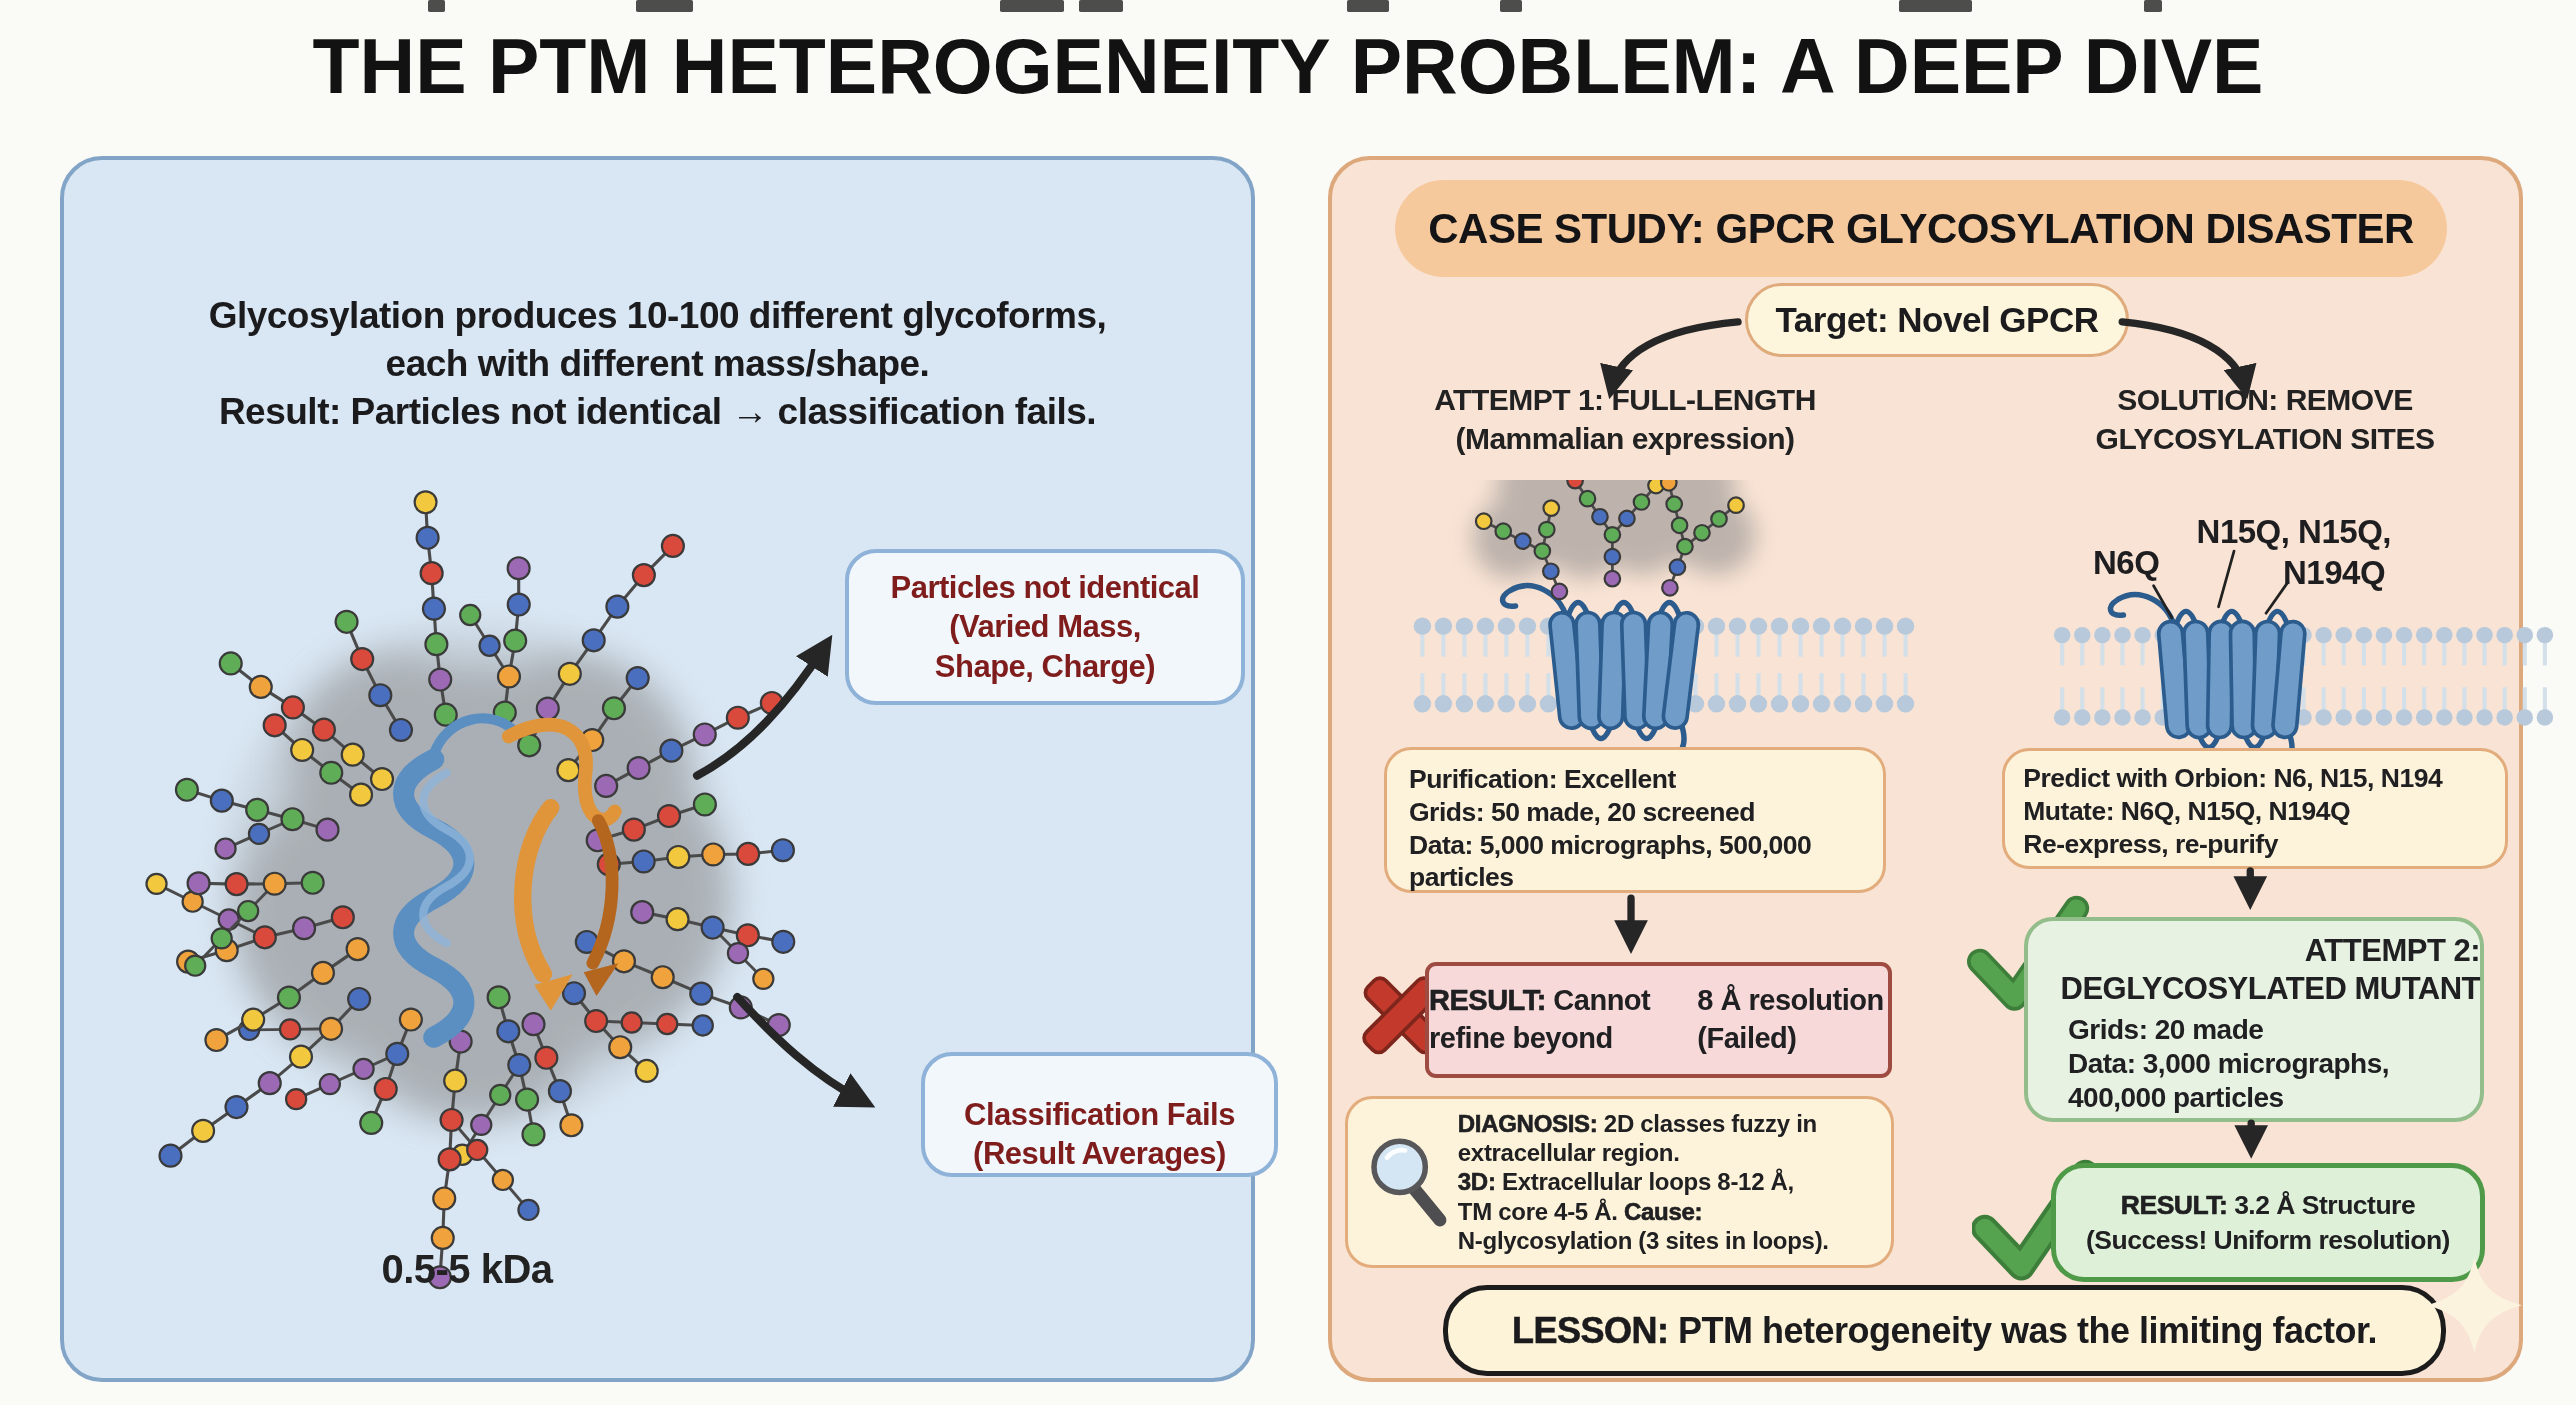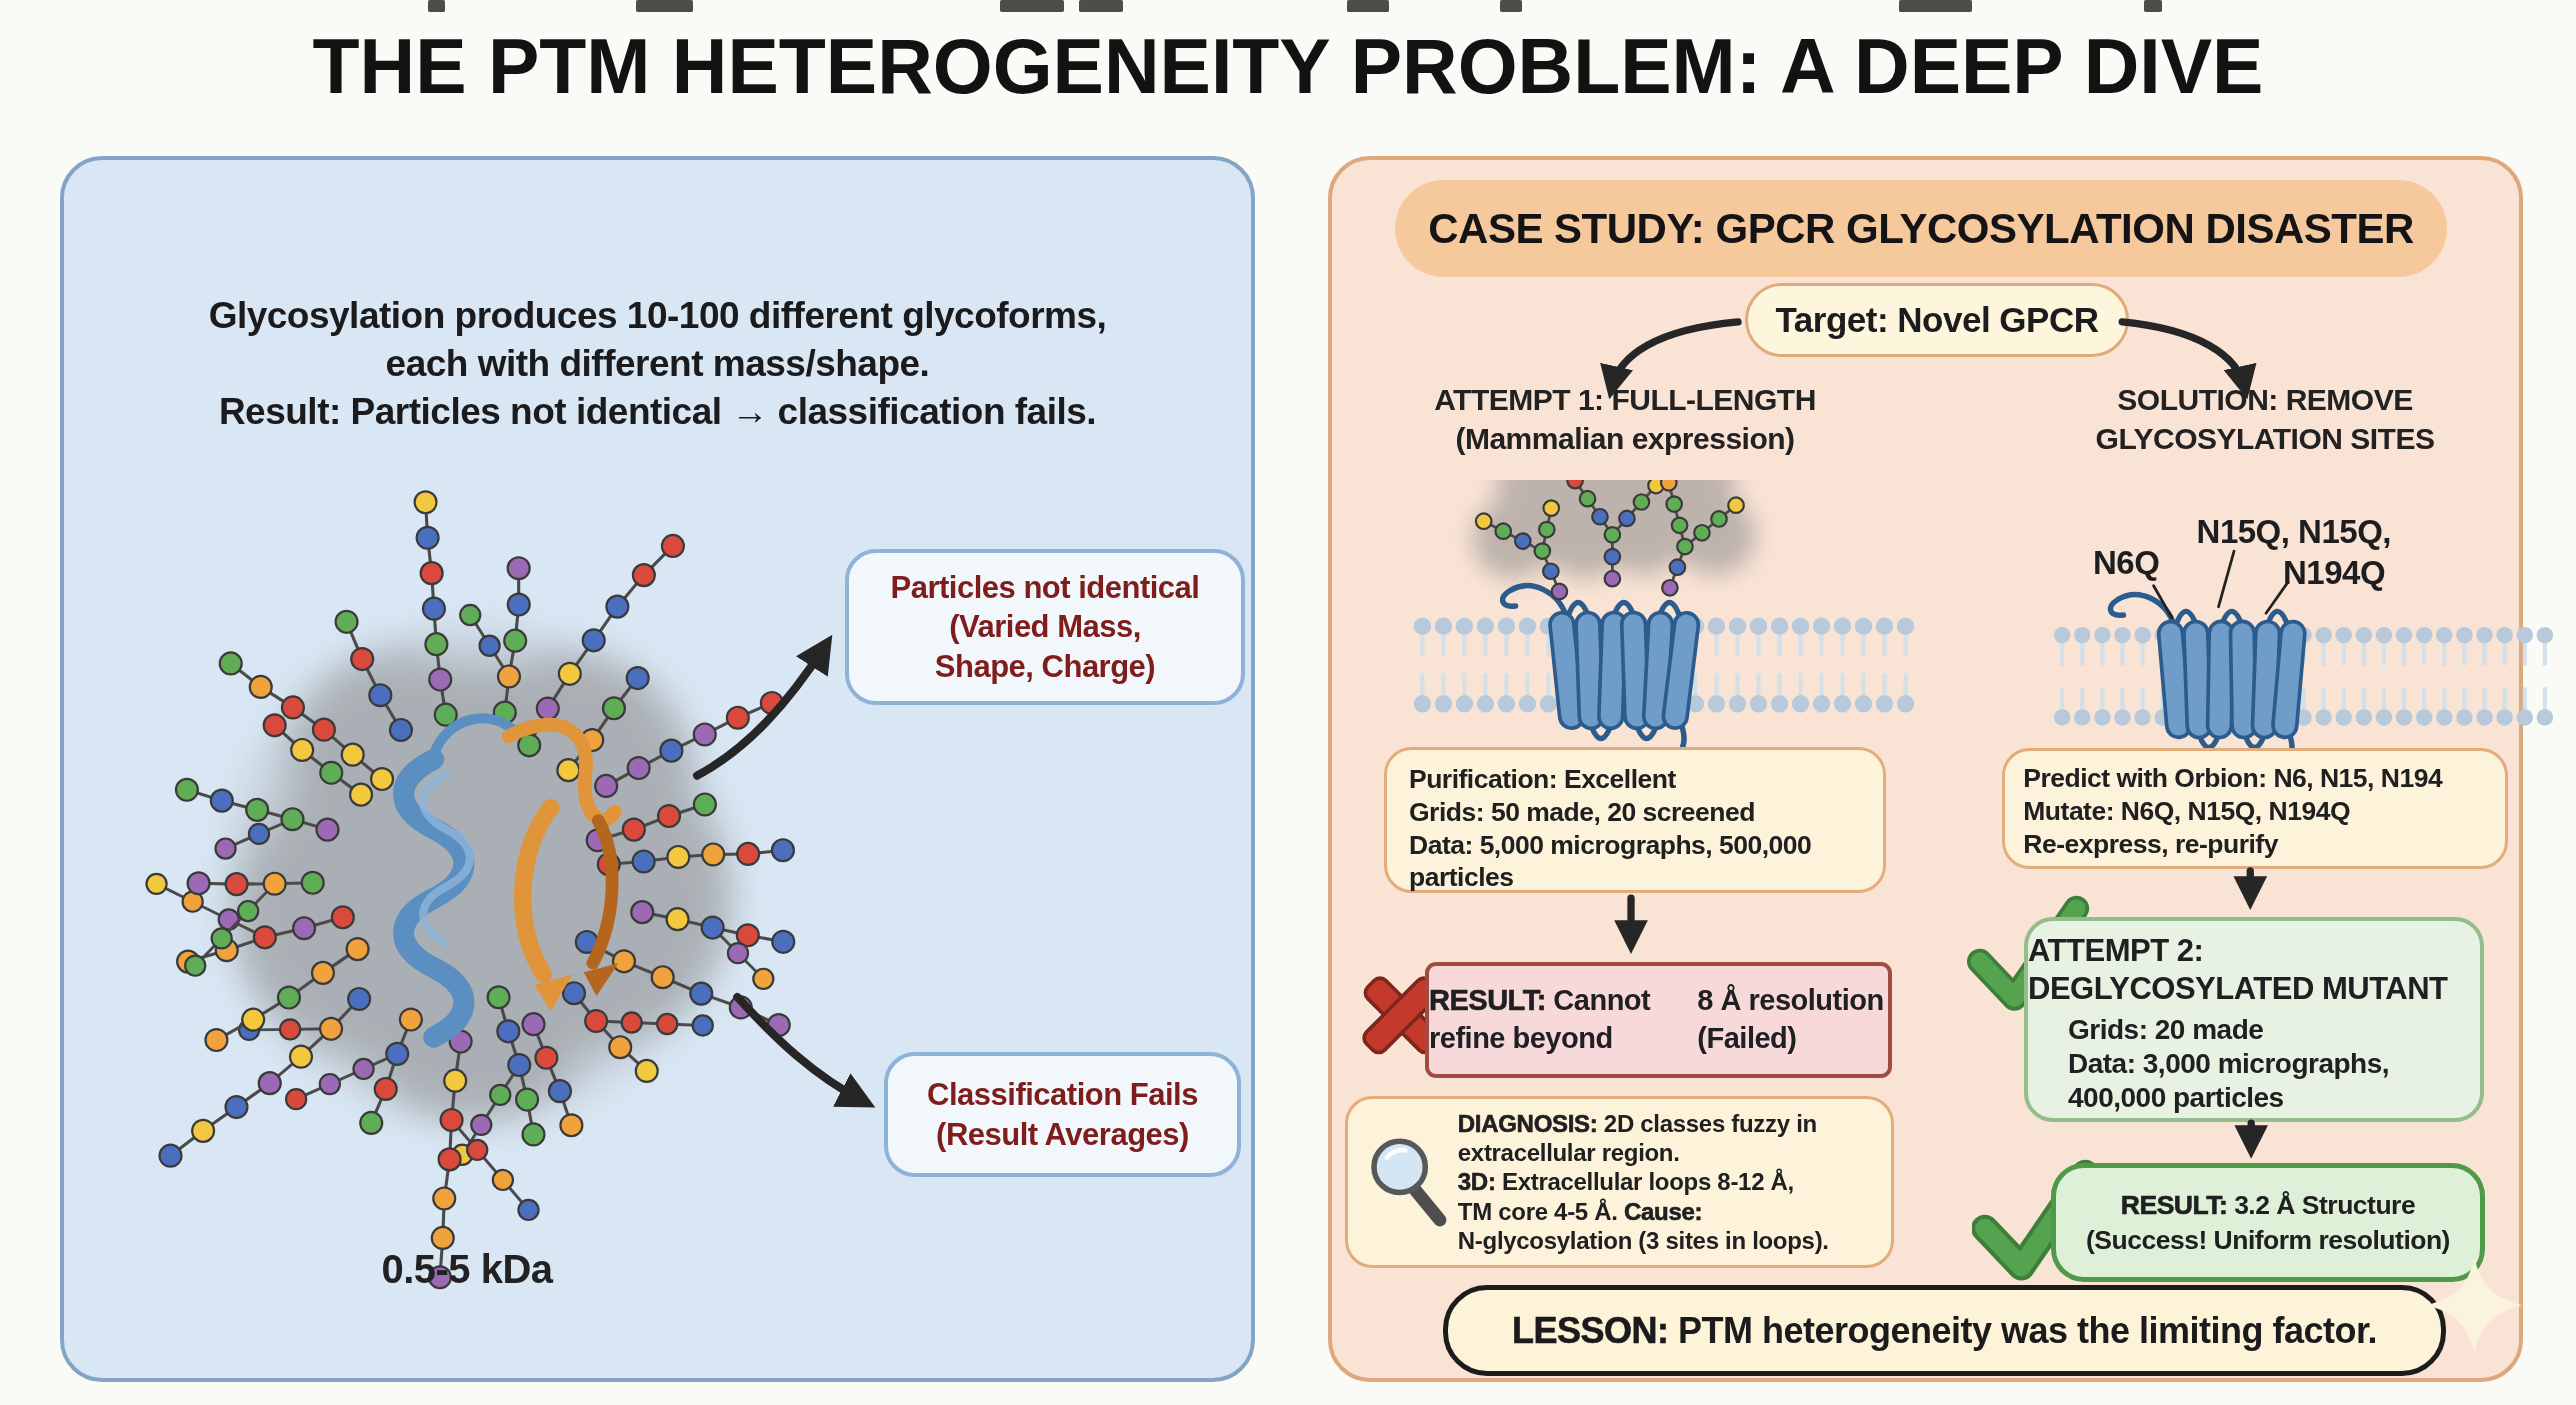--- a/index.html
+++ b/index.html
@@ -18,21 +18,21 @@
       border-radius:42px;}
   #lp-header{left:63px;top:20px;width:1052px;height:97px;background:#bdd3ec;border-radius:49px;
       display:flex;align-items:center;justify-content:center;font-size:46px;font-weight:bold;color:#17171a;}
   #lp-intro{left:0;top:132px;width:100%;font-size:37px;font-weight:bold;line-height:1.3;
       letter-spacing:-0.5px;text-align:center;color:#1b1b1d;}
   #glyco{left:14.6px;top:302px;}
   .callout{background:#f2f7fc;border:4.6px solid #8fb2d8;border-radius:31px;display:flex;flex-direction:column;
       align-items:center;justify-content:center;font-size:31px;font-weight:bold;line-height:1.26;
       letter-spacing:-0.5px;color:#7f1d1d;}
   #co1{left:781px;top:389px;width:392px;height:148px;}
-  #co2{left:820px;top:892px;width:349px;height:117px;}
+  #co2{left:857px;top:892px;width:349px;height:117px;justify-content:flex-end;}
   #mass{left:220px;top:1087px;width:366px;text-align:center;font-size:40px;font-weight:bold;
       letter-spacing:-0.5px;color:#222;}
 
   
   #rp{left:1328px;top:156px;width:1187px;height:1218px;background:#f9e3d4;border:4.6px solid #dca87c;
       border-radius:42px;}
   #rp-header{left:63px;top:20px;width:1052px;height:97px;background:#f6c99d;border-radius:49px;
       display:flex;align-items:center;justify-content:center;font-size:42px;font-weight:bold;color:#141416;
       letter-spacing:-0.5px;}
   #target{left:413px;top:123px;width:378px;height:68px;background:#fdf6dc;border:3.7px solid #dfab7c;
@@ -54,21 +54,21 @@
   #fail{left:93px;top:802px;width:459px;height:108px;background:#f7d9da;border:4.6px solid #9e4c41;
       border-radius:11px;display:flex;flex-direction:row;align-items:center;justify-content:center;
       font-size:29px;font-weight:bold;line-height:1.3;letter-spacing:-0.5px;color:#202022;}
   #xicon{left:18.3px;top:803px;width:102px;height:106px;}
   #diag{left:12.8px;top:936px;width:549px;height:172px;display:flex;align-items:center;
       padding:8px;box-sizing:border-box;}
   #diag .icon-col{width:102px;display:flex;align-items:center;justify-content:center;flex:none;}
   #diag .txt{font-size:24px;line-height:1.22;letter-spacing:-0.3px;font-weight:bold;padding-right:9.1px;}
   .greenbox{background:#e8f2e3;border:4.6px solid #93bd8b;border-radius:29px;color:#202022;}
   #att2{left:692px;top:757px;width:460px;height:205px;padding-top:11px;box-sizing:border-box;}
-  #att2 .t{text-align:left;font-size:31px;font-weight:bold;line-height:1.22;letter-spacing:-0.5px;}
+  #att2 .t{text-align:right;font-size:31px;font-weight:bold;line-height:1.22;letter-spacing:-0.5px;}
   #att2 .s{margin:5.5px 0 0 40px;font-size:28px;font-weight:bold;line-height:1.22;letter-spacing:-0.5px;}
   #check1{left:635px;top:732px;}
   #succ{left:719px;top:1003px;width:424px;height:109px;background:#def0d8;border:5.5px solid #4f9a49;
       border-radius:33px;display:flex;flex-direction:column;align-items:center;justify-content:center;
       font-size:26.5px;font-weight:bold;line-height:1.3;letter-spacing:-0.5px;color:#202022;}
   #check2{left:640px;top:995px;}
   #lesson{left:111px;top:1125px;width:993px;height:81px;background:#fcf3d9;border:5.5px solid #1c1c1c;
       border-radius:44px;display:flex;align-items:center;justify-content:center;font-size:36px;
       font-weight:bold;letter-spacing:-0.5px;color:#1b1b1d;}
 

